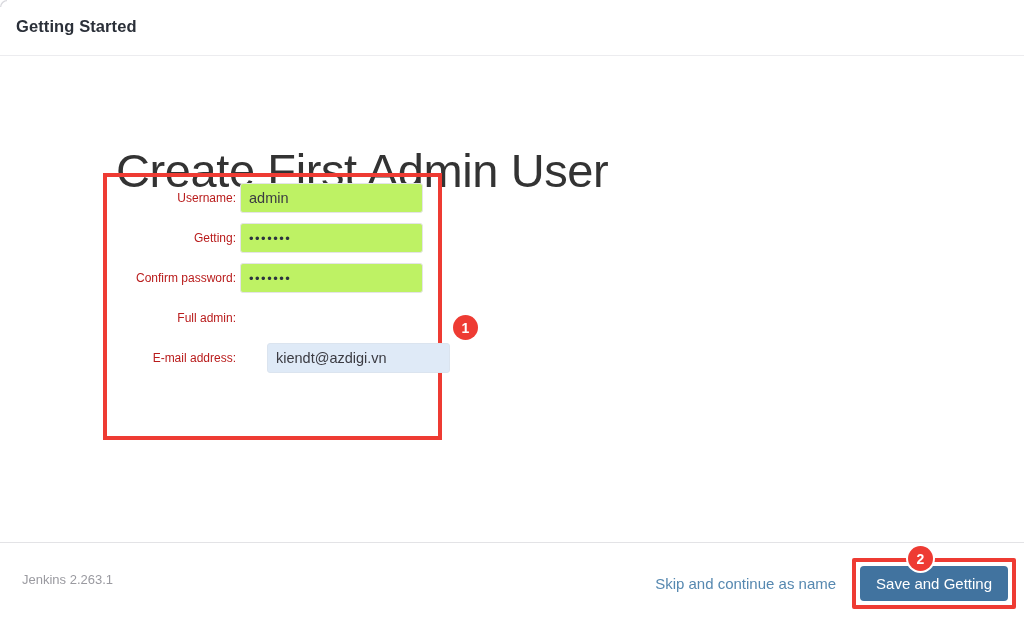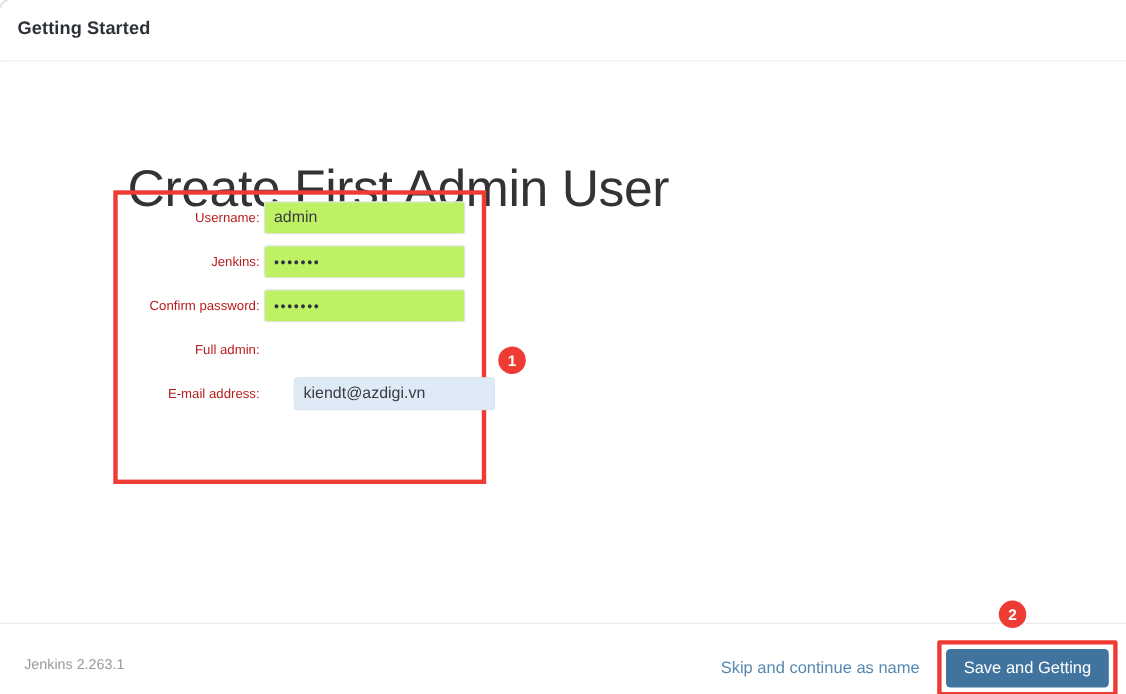--- a/index.html
+++ b/index.html
@@ -146,21 +146,21 @@
     justify-content: center;
     box-shadow: 0 0 0 2px #ffffff;
     z-index: 30;
   }
   #marker-1 { left: 449px; top: 259px; }
   #marker-2 { left: 908px; top: 546px; }
 
   
   .app-footer {
     position: absolute;
-    left: 0; top: 566px;
+    left: 0; top: 542px;
     width: 1024px; height: 65px;
     background: #ffffff;
     border-top: 1px solid #e3e3e6;
   }
   .footer-version {
     position: absolute;
     left: 22px; top: 29px;
     font-size: 13px;
     color: #9a9aa0;
     white-space: nowrap;
@@ -221,21 +221,21 @@
     <form class="form">
 
       <div class="form-row">
         <label class="form-label">Username:</label>
         <div class="form-field">
           <input class="form-input" type="text" value="admin" style="">
         </div>
       </div>
 
       <div class="form-row">
-        <label class="form-label">Jenkins:</label>
+        <label class="form-label">Getting:</label>
         <div class="form-field">
           <input class="form-input pw" type="text" value="•••••••" style="">
         </div>
       </div>
 
       <div class="form-row">
         <label class="form-label">Confirm password:</label>
         <div class="form-field">
           <input class="form-input pw" type="text" value="•••••••" style="">
         </div>

